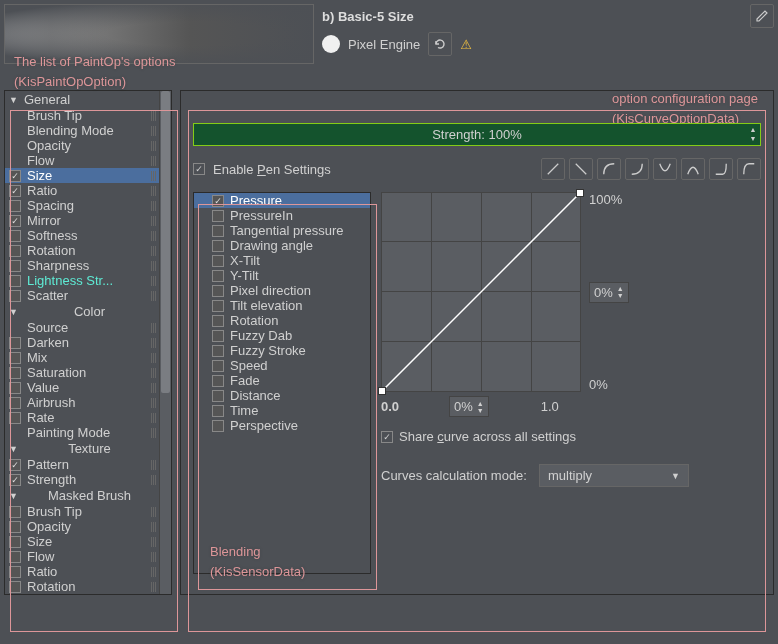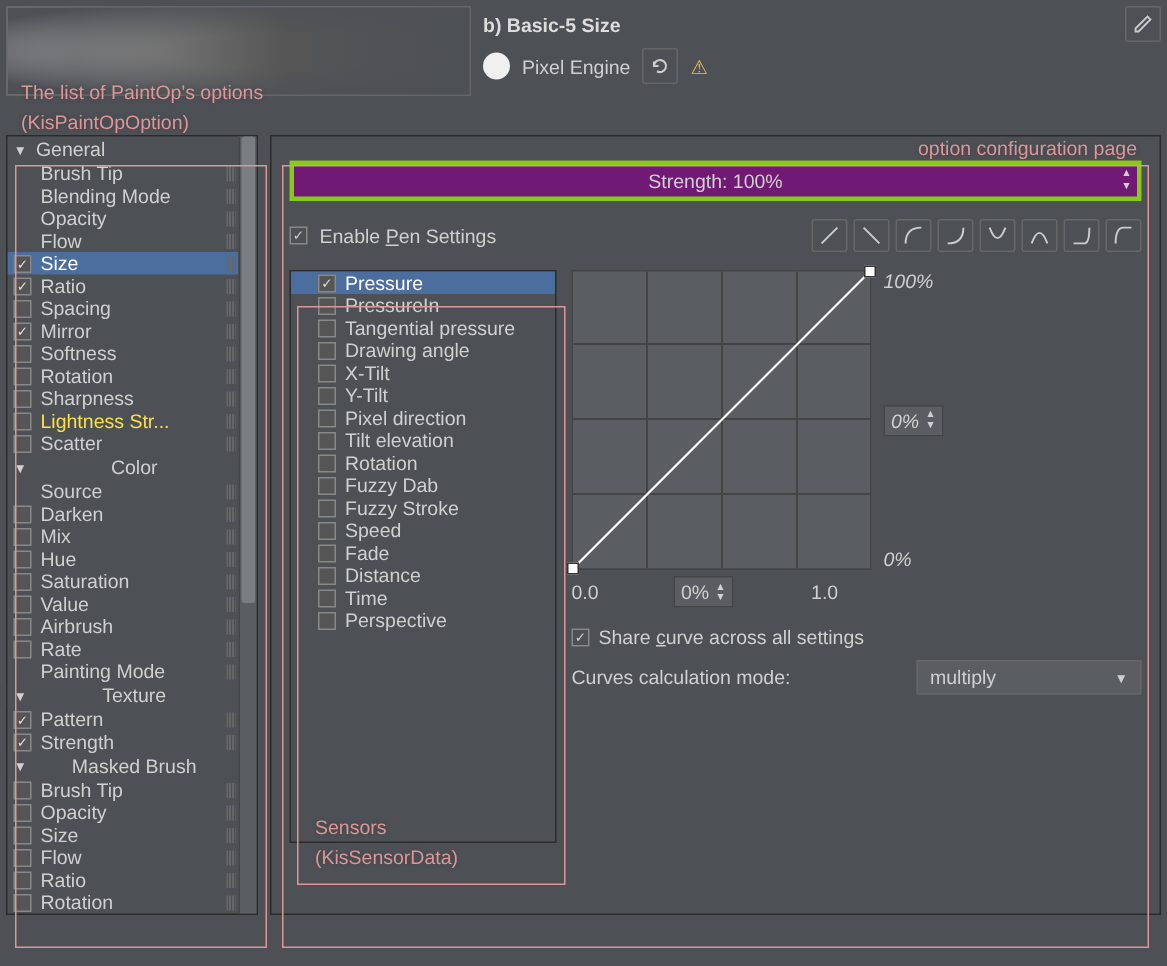--- a/index.html
+++ b/index.html
@@ -25,49 +25,49 @@
 .scrollbar { width: 12px; background: #5a5d62; border-left: 1px solid #444; position: relative; }
 .scroll-thumb { position: absolute; top: 0; left: 1px; right: 1px; height: 60%; background: #7a7d82; border-radius: 2px; }
 
 .cat { background: #4d5055; padding: 1px 4px; display: flex; align-items: center; gap: 6px; font-size: 12px; }
 .cat .tri { font-size: 9px; }
 .item { display: flex; align-items: center; gap: 6px; padding: 0 4px; height: 15px; font-size: 12px; position: relative; }
 .item .chk { width: 12px; height: 12px; border: 1px solid #888; background: #555; display: flex; align-items: center; justify-content: center; font-size: 9px; flex-shrink: 0; }
 .item .chk.on::after { content: "✓"; color: #ddd; }
 .item.sel { background: #4b6e9e; color: #fff; }
 .item .grip { position: absolute; right: 2px; width: 6px; height: 10px; background: repeating-linear-gradient(90deg, #666 0 1px, transparent 1px 2px); }
-.item.disabled { color: #fde047; }
+.item.disabled { color: #5eead4; }
 
 .right-panel { flex: 1; border: 1px solid #2b2b2b; padding: 16px 12px 12px; display: flex; flex-direction: column; gap: 12px; }
-.strength-bar { background: #701a75; border: 3px solid #84cc16; padding: 3px 8px; text-align: center; position: relative; }
+.strength-bar { background: #14532d; border: 1px solid #84cc16; padding: 3px 8px; text-align: center; position: relative; margin-top: 16px; }
 .strength-bar .spin { position: absolute; right: 2px; top: 2px; bottom: 2px; width: 10px; display: flex; flex-direction: column; }
 .spin-btn { flex: 1; font-size: 7px; text-align: center; cursor: pointer; }
 
 .enable-row { display: flex; align-items: center; gap: 8px; }
 .enable-row .lbl { flex: 1; }
 .curve-presets { display: flex; gap: 4px; }
 .preset-btn { width: 24px; height: 22px; background: #4d5055; border: 1px solid #666; border-radius: 2px; display: flex; align-items: center; justify-content: center; cursor: pointer; }
 .preset-btn svg { width: 16px; height: 14px; }
 
 .mid-row { display: flex; gap: 10px; }
 .sensors { width: 178px; border: 1px solid #2b2b2b; background: #4d5055; height: 382px; }
 .sensors .item.sel { background: #4b6e9e; }
 .sensors .item { padding: 0 18px; height: 15px; }
 
 .curve-area { flex: 1; display: flex; flex-direction: column; gap: 4px; }
-.curve-top { display: flex; align-items: flex-end; gap: 8px; font-style: italic; }
+.curve-top { display: flex; align-items: flex-end; gap: 8px; }
 .curve-box { width: 200px; height: 200px; background: #5a5d62; border: 1px solid #444; position: relative; }
 .curve-box::before { content: ""; position: absolute; inset: 0; background: repeating-linear-gradient(0deg, transparent 0 49px, #444 49px 50px), repeating-linear-gradient(90deg, transparent 0 49px, #444 49px 50px); }
 .curve-line { position: absolute; inset: 0; }
 .curve-handle { position: absolute; width: 8px; height: 8px; background: #fff; border: 1px solid #333; }
 .pct-box { display: flex; align-items: center; background: #5a5d62; border: 1px solid #444; padding: 2px 4px; gap: 4px; }
 .pct-box .spin2 { display: flex; flex-direction: column; }
 .axis-row { display: flex; align-items: center; gap: 8px; }
 .share-row { display: flex; align-items: center; gap: 6px; }
-.calc-row { display: flex; align-items: center; gap: 24px; margin-top: 4px; justify-content: space-between; }
+.calc-row { display: flex; align-items: center; gap: 12px; margin-top: 16px; }
 .dropdown { flex: 0 0 150px; background: #5a5d62; border: 1px solid #666; padding: 3px 8px; display: flex; justify-content: space-between; align-items: center; cursor: pointer; }
 
 .und { text-decoration: underline; }
 </style>
 </head>
 <body>
 
 <div class="top-row">
   <div class="brush-preview"></div>
   <div class="top-right">
@@ -183,25 +183,20 @@
           <span>Darken</span>
           <span class="grip"></span>
         </div>
         <div class="item">
           <span class="chk"></span>
           <span>Mix</span>
           <span class="grip"></span>
         </div>
         <div class="item">
           <span class="chk"></span>
-          <span>Hue</span>
-          <span class="grip"></span>
-        </div>
-        <div class="item">
-          <span class="chk"></span>
           <span>Saturation</span>
           <span class="grip"></span>
         </div>
         <div class="item">
           <span class="chk"></span>
           <span>Value</span>
           <span class="grip"></span>
         </div>
         <div class="item">
           <span class="chk"></span>
@@ -415,21 +410,21 @@
               <span>0%</span>
               <div class="spin2">
                   <span style="font-size:7px;">▲</span>
                   <span style="font-size:7px;">▼</span>
                 </div>
             </div>
             <span>0%</span>
           </div>
         </div>
         <div class="axis-row">
-          <span style="width:30px;">0.0</span>
+          <span style="width:30px;font-weight:bold;">0.0</span>
           <div class="pct-box" style="margin-left:30px;">
             <span>0%</span>
             <div class="spin2">
                 <span style="font-size:7px;">▲</span>
                 <span style="font-size:7px;">▼</span>
               </div>
           </div>
           <span style="margin-left:44px;">1.0</span>
         </div>
         <div class="share-row" style="margin-top:8px;">
@@ -444,14 +439,14 @@
           </div>
         </div>
       </div>
     </div>
   </div>
 </div>
 
 <div class="annot-box" style="left:10px; top:110px; width:168px; height:522px;"></div>
 <div class="annot-box" style="left:188px; top:110px; width:578px; height:522px;"></div>
 <div class="annot-box" style="left:198px; top:204px; width:179px; height:386px;"></div>
-<div class="annot" style="left:210px; top:542px;"><span style="white-space:pre-line;">Sensors
+<div class="annot" style="left:210px; top:542px;"><span style="white-space:pre-line;">Blending
 (KisSensorData)</span></div>
 
 </body></html>

